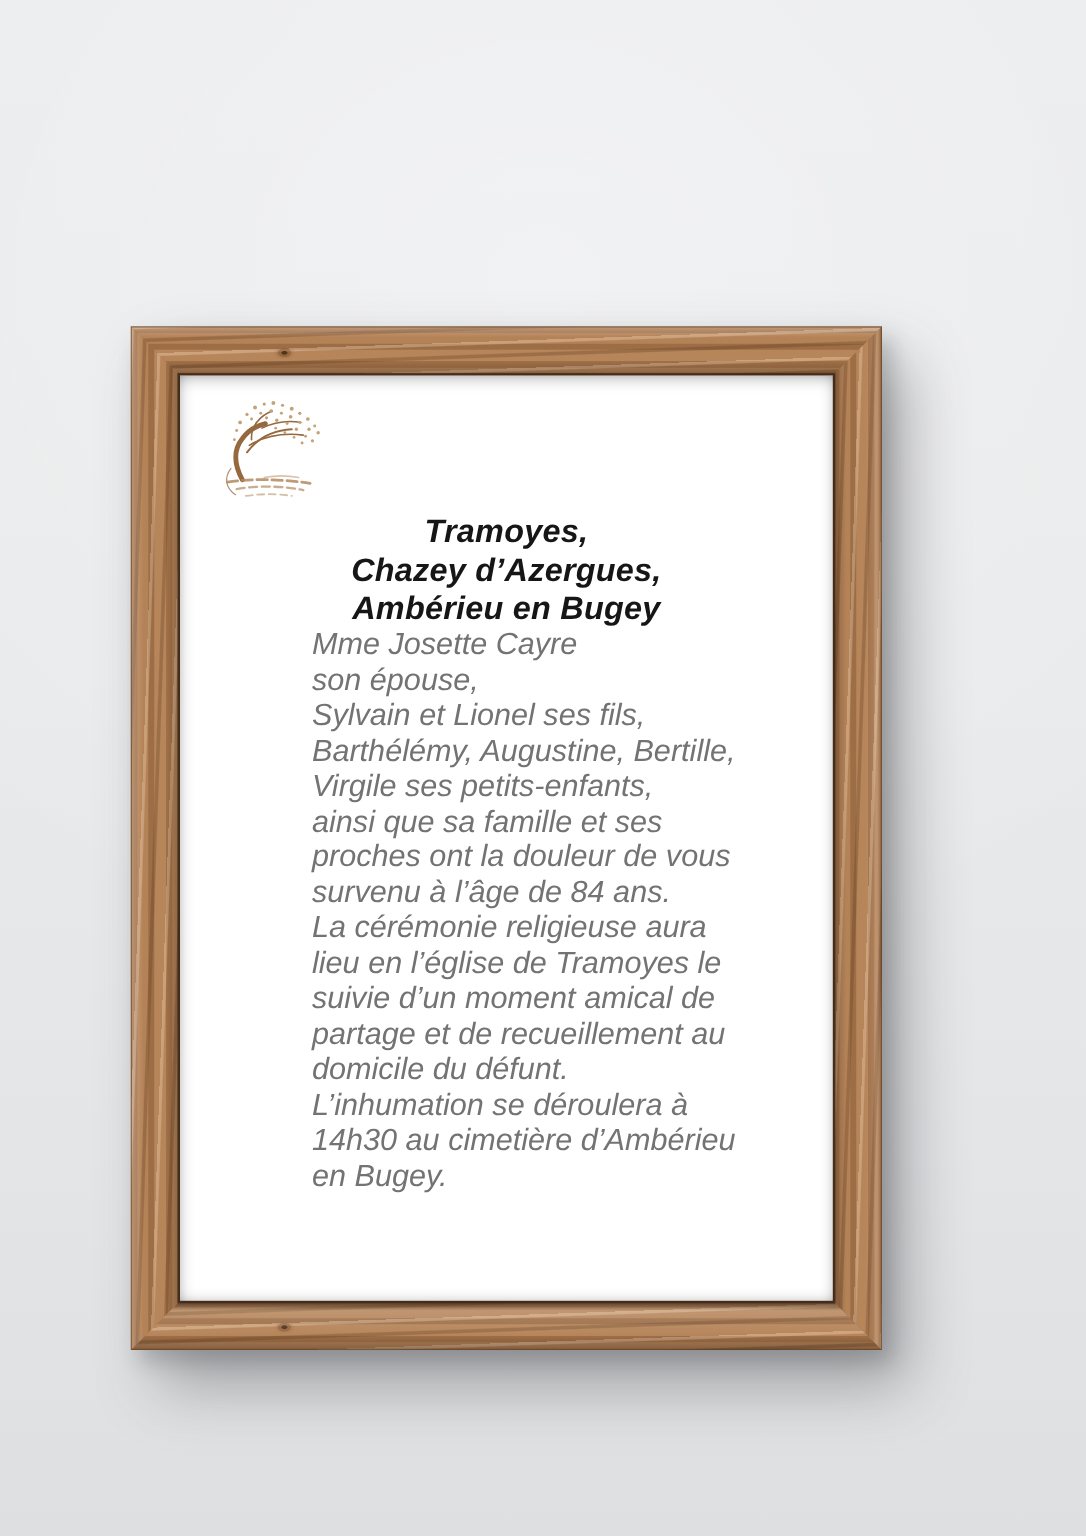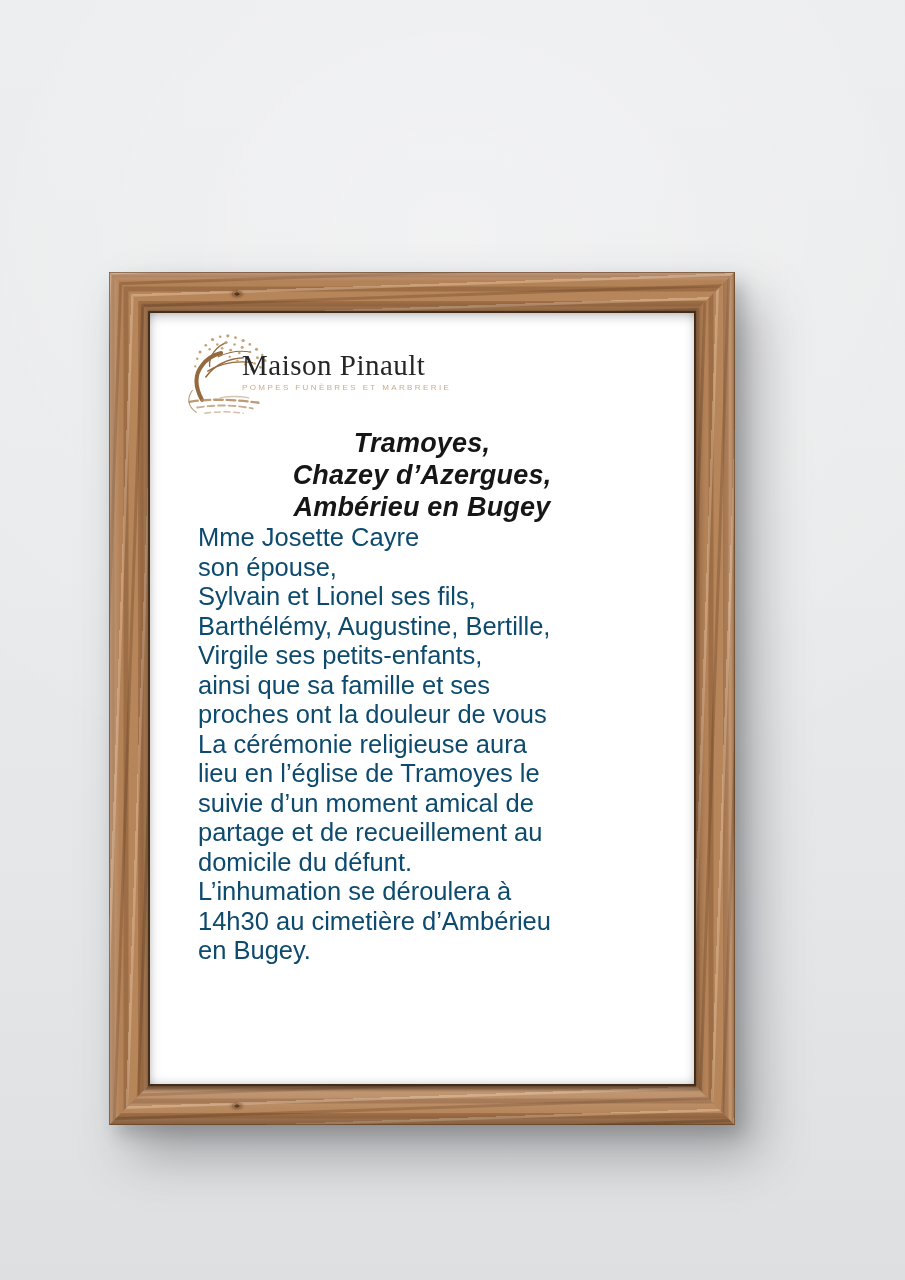--- a/index.html
+++ b/index.html
@@ -67,21 +67,21 @@
   .brand-block{ position:absolute; left:92px; top:24px; }
   .brand-name{ font-family:"Liberation Serif","DejaVu Serif",serif; font-size:29px; letter-spacing:.5px; color:#262626; white-space:nowrap; }
   .brand-tagline{ margin-top:1px; font-size:8px; letter-spacing:2.4px; color:#c9ac8b; white-space:nowrap; }
   .agency{ position:absolute; left:307px; top:20px; width:210px; }
   .agency-name{ font-size:12.5px; font-weight:700; color:#1c1c1c; }
   .agency-line{ margin-top:4px; font-size:9.5px; color:#333; white-space:nowrap; }
 
   
   .locations{ margin-top:10px; text-align:center; font-weight:700; font-size:27px; line-height:32px; color:#161616; letter-spacing:.2px; }
   .locations > div{ white-space:nowrap;font-style:italic; }
-  .body-block{ padding-left:48px; font-size:25.5px; line-height:29.5px; color:#0c4a6e; }
+  .body-block{ padding-left:110px; font-size:25.5px; line-height:29.5px; color:#737373;font-style:italic; }
   .body-block > div{ white-space:nowrap; }
   .deceased-name{ text-align:center; font-weight:700; font-size:28px; line-height:30px; margin:3px 0 3px; color:#131313; letter-spacing:.2px; }
 </style>
 </head>
 <body>
 
 <div class="scene">
   <div class="frame">
     <div class="wood grain-h f-top"></div>
     <div class="wood grain-h f-bottom"></div>
@@ -132,24 +132,20 @@
               <circle cx="72" cy="35" r="1.2"></circle>
               <circle cx="79" cy="40" r="1.3"></circle>
           </g>
           <g fill="none" stroke="#b08a5e" stroke-linecap="round">
             <path d="M14,74 C32,71 58,71 86,75" stroke-width="2.4" stroke-dasharray="9 4" opacity=".85"></path>
             <path d="M22,80 C40,77 60,77 80,81" stroke-width="2" stroke-dasharray="7 4" opacity=".7"></path>
             <path d="M30,86 C44,84 58,84 70,86" stroke-width="1.6" stroke-dasharray="6 4" opacity=".55"></path>
             <path d="M46,70 C56,68 66,68 76,70" stroke-width="1.4" opacity=".5"></path>
           </g>
         </svg>
-        <div class="brand-block">
-          <div class="brand-name">Maison Pinault</div>
-          <div class="brand-tagline">POMPES FUNÈBRES ET MARBRERIE</div>
-        </div>
       </div>
 
       <div class="locations">
 
       <div>Tramoyes,</div>
           <div>Chazey d’Azergues,</div>
           <div>Ambérieu en Bugey</div>
         </div>
 
       <div class="body-block">
@@ -159,20 +155,21 @@
           <div>Sylvain et Lionel ses fils,</div>
           <div>Barthélémy, Augustine, Bertille,</div>
           <div>Virgile ses petits-enfants,</div>
           <div>ainsi que sa famille et ses</div>
           <div>proches ont la douleur de vous</div>
         </div>
 
 
       <div class="body-block">
 
+      <div>survenu à l’âge de 84 ans.</div>
           <div>La cérémonie religieuse aura</div>
           <div>lieu en l’église de Tramoyes le</div>
           <div>suivie d’un moment amical de</div>
           <div>partage et de recueillement au</div>
           <div>domicile du défunt.</div>
           <div>L’inhumation se déroulera à</div>
           <div>14h30 au cimetière d’Ambérieu</div>
           <div>en Bugey.</div>
         </div>
 

